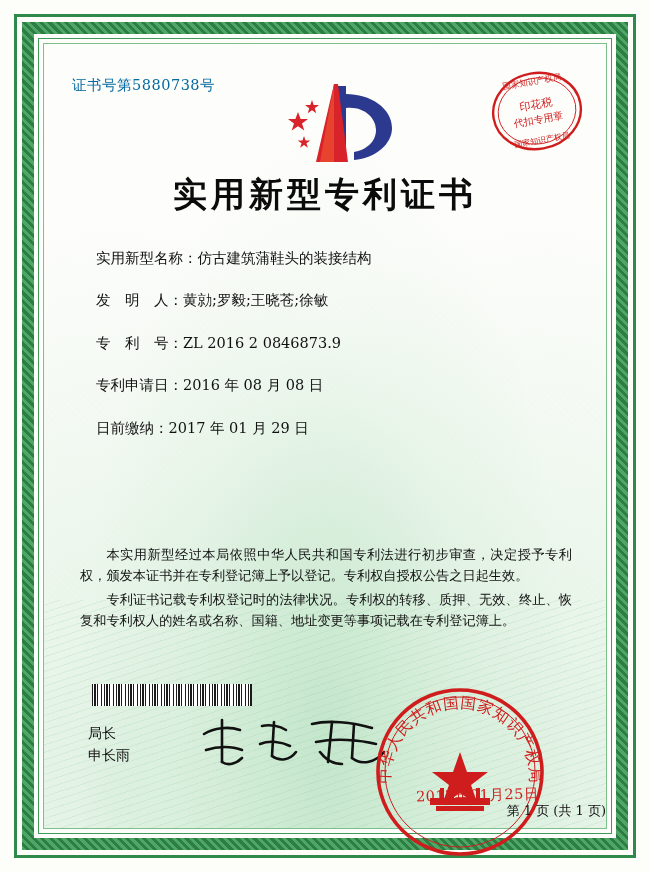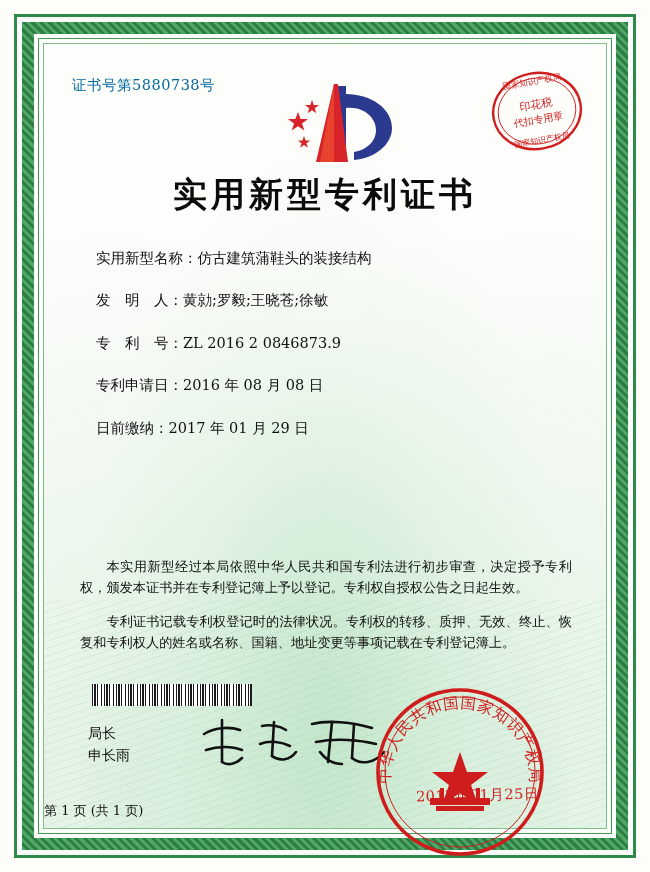--- a/index.html
+++ b/index.html
@@ -157,21 +157,21 @@
     position: absolute;
     left: 36px; top: 500px;
     width: 492px;
     font-size: 13.2px;
     line-height: 1.62;
     color: #111;
     text-align: justify;
   }
   .para {
     text-indent: 2em;
-    margin: 12px 0 2px 0;
+    margin: 0 0 2px 0;
   }
 
   
   .barcode {
     position: absolute;
     left: 48px; top: 640px;
     width: 160px; height: 22px;
     background: repeating-linear-gradient(90deg,
       #1a1a1a 0px, #1a1a1a 1px,
       #ffffff 1px, #ffffff 2px,
@@ -212,21 +212,21 @@
     color: #cf1d1d;
     letter-spacing: 0.5px;
     font-family: "DejaVu Serif", "Liberation Serif", serif;
     transform: rotate(-1.5deg);
   }
 
   .footer {
     position: absolute;
     left: 0; top: 758px;
     width: 562px;
-    text-align: left;
+    text-align: right;
     font-size: 13px;
     color: #111;
   }
 </style>
 </head>
 <body>
 
 <div id="page">
 
   <div class="frame-outer"></div>

